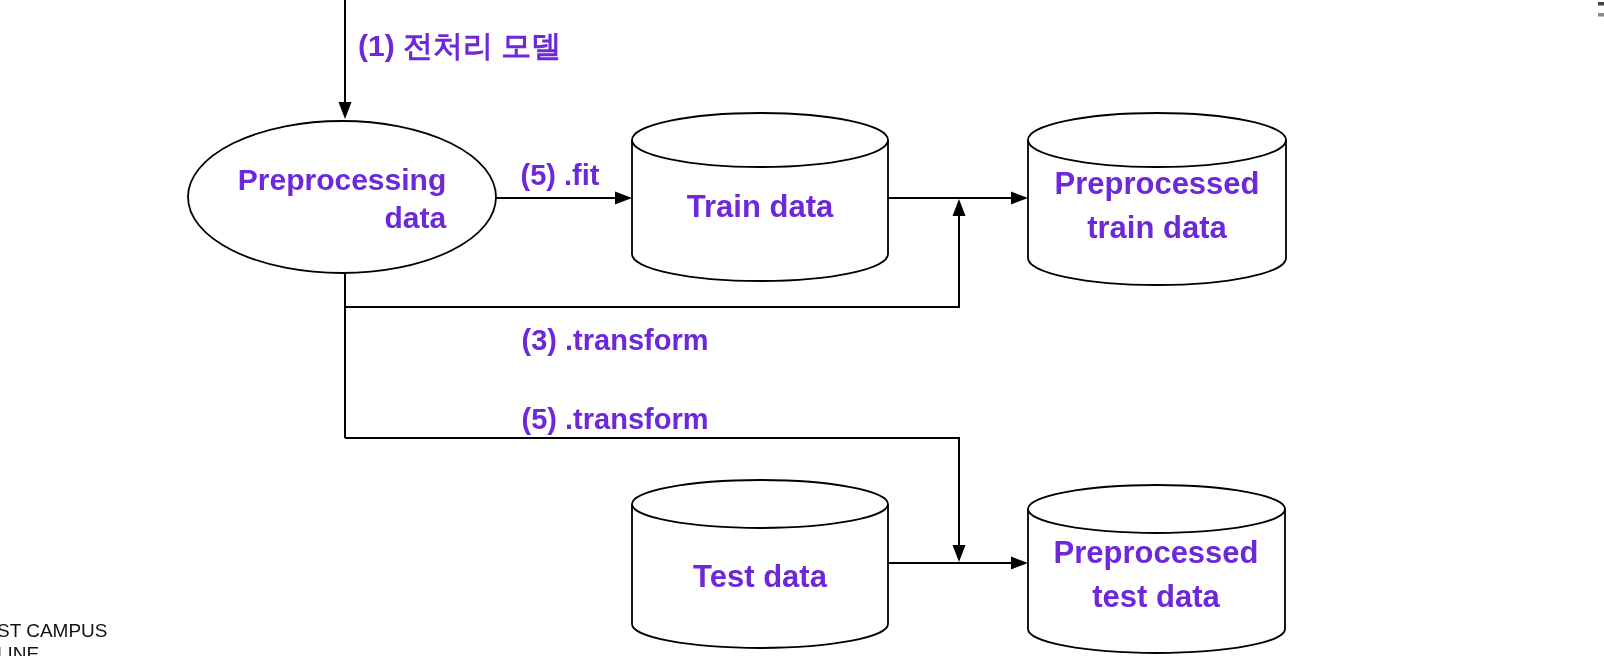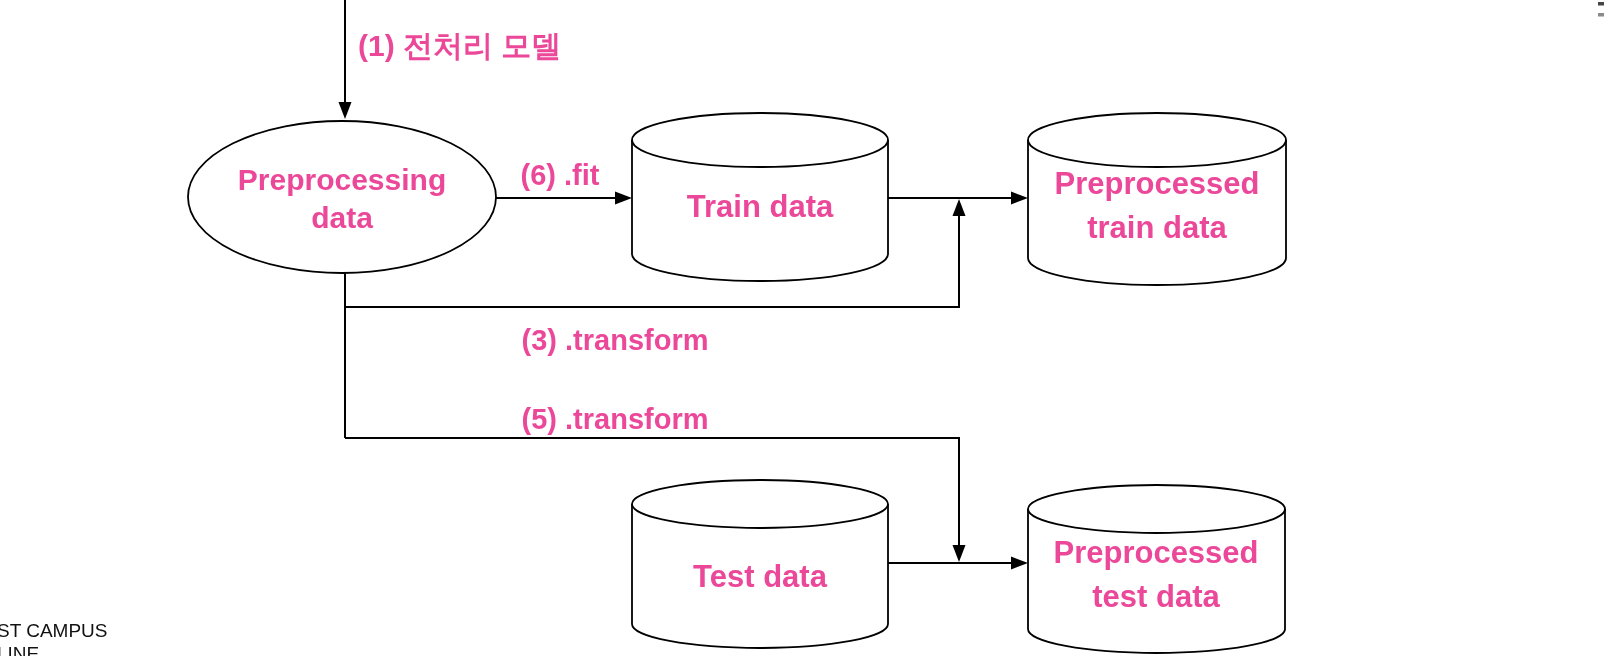--- a/index.html
+++ b/index.html
@@ -19,33 +19,34 @@
   .stage svg {
     position: absolute;
     left: 0;
     top: 0;
     display: block;
   }
   .label {
     position: absolute;
     font-weight: bold;
     white-space: nowrap;
-    color: #ec4899;
+    color: #6d28d9;
   }
   .center {
     transform: translate(-50%, -50%);
     text-align: center;
   }
   .node-font {
     font-size: 31px;
     line-height: 44px;
   }
   .ellipse-font {
     font-size: 30px;
     line-height: 38px;
+    text-align: right;
   }
   .edge-font {
     font-size: 29px;
     line-height: 32px;
   }
   .korean-font {
     font-size: 30px;
     line-height: 37px;
     text-align: left;
   }
@@ -105,21 +106,21 @@
 
   <div class="label korean-font" style="left:358px; top:27px;">
     <div>(1) 전처리 모델</div>
   </div>
 
   <div class="label ellipse-font center" style="left:342px; top:199px;">
     <div>Preprocessing</div>
     <div>data</div>
   </div>
 
-  <div class="label edge-font center" style="left:560px; top:175px;">(6) .fit</div>
+  <div class="label edge-font center" style="left:560px; top:175px;">(5) .fit</div>
 
   <div class="label edge-font center" style="left:615px; top:340px;">(3) .transform</div>
 
   <div class="label edge-font center" style="left:615px; top:419px;">(5) .transform</div>
 
   <div class="label node-font center" style="left:760px; top:207px;">Train data</div>
 
   <div class="label node-font center" style="left:1157px; top:206px;">
     <div>Preprocessed</div>
     <div>train data</div>

